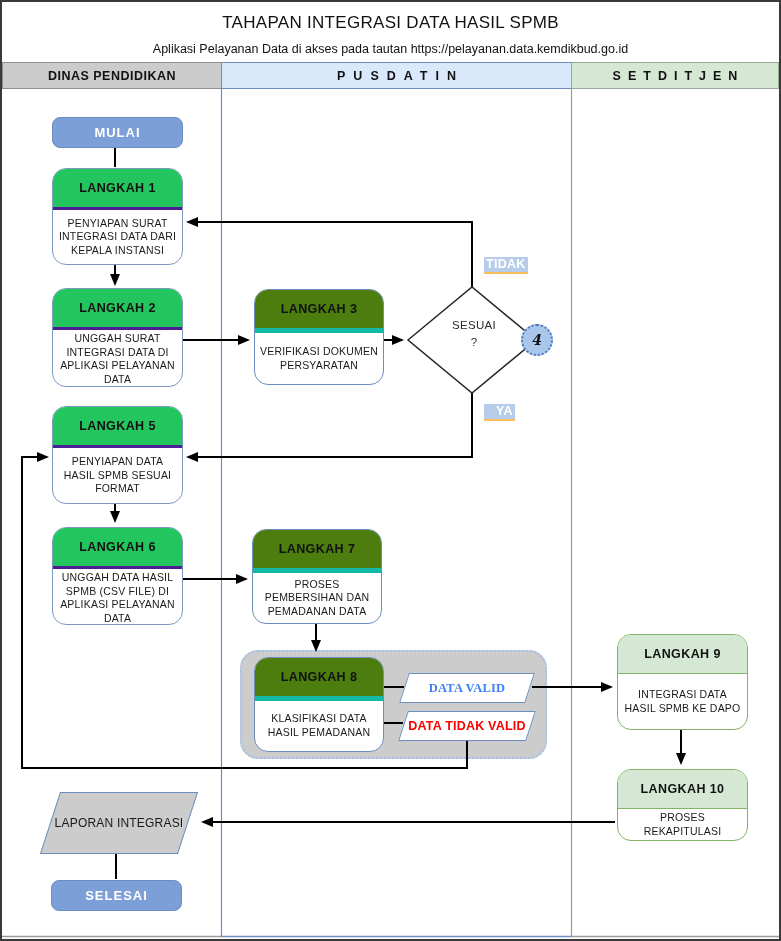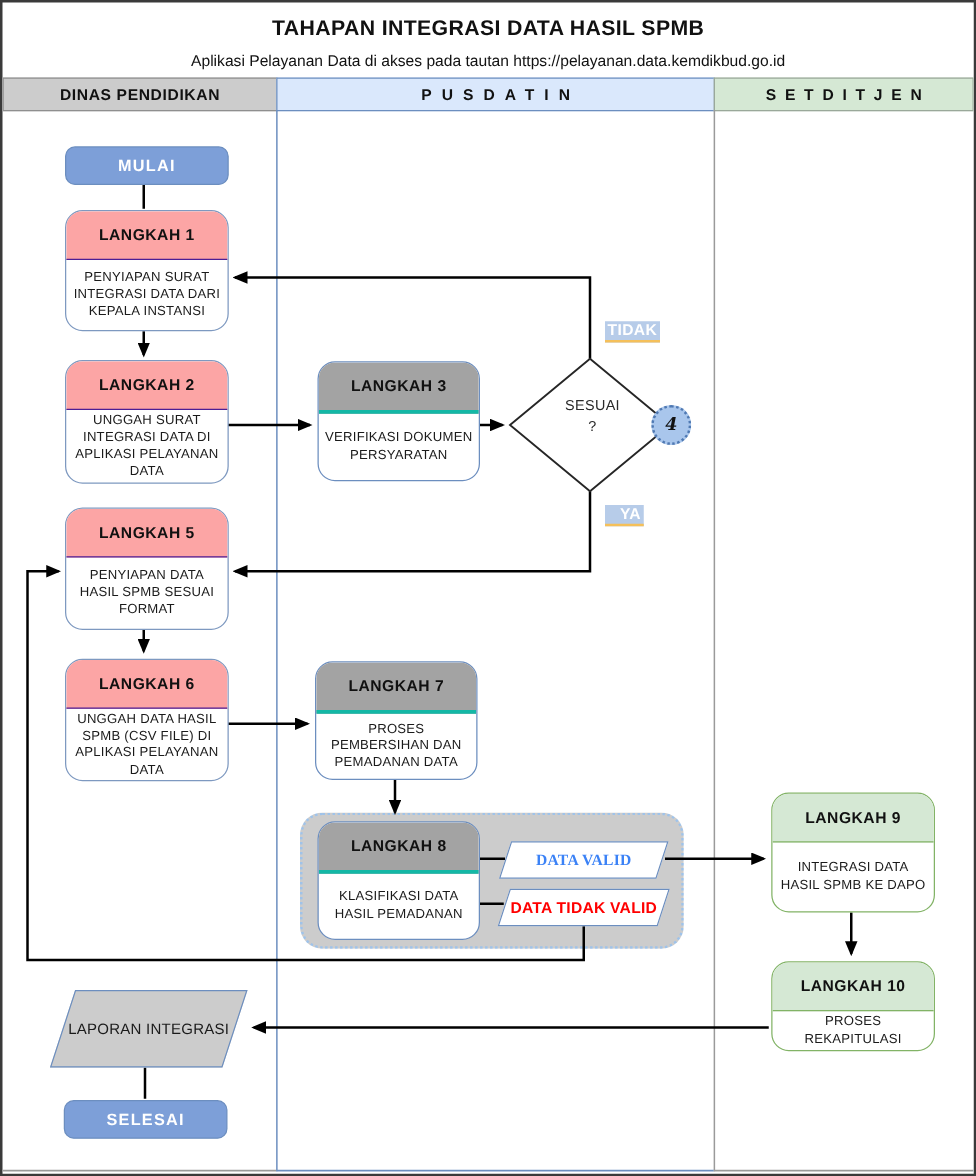--- a/index.html
+++ b/index.html
@@ -2,40 +2,40 @@
 <html><head>
 <meta charset="utf-8">
 <style>
   html,body{margin:0;padding:0;background:#fff;}
   body{font-family:"Liberation Sans","DejaVu Sans",sans-serif;}
   #page{position:relative;width:781px;height:941px;box-sizing:border-box;
         border:2px solid #3a3a3a;background:#fff;overflow:hidden;}
 
   
   .titlebar{position:absolute;left:0;top:0;width:777px;height:60px;text-align:center;}
-  .title{margin-top:11px;font-size:17px;font-weight:bold;color:#111;letter-spacing:.3px;}
+  .title{margin-top:11px;font-size:17px;font-weight:normal;color:#111;letter-spacing:.3px;}
   .subtitle{margin-top:9px;font-size:12.5px;color:#111;}
 
   
   .lanehead{position:absolute;top:60px;height:27px;box-sizing:border-box;
             display:flex;align-items:center;justify-content:center;
             font-size:12.5px;font-weight:bold;color:#111;}
   .lh1{left:0;width:220px;background:#cccccc;border:1px solid #8f8f8f;letter-spacing:.5px;}
   .lh2{left:219px;width:351px;background:#dae8fc;border:1px solid #6c8ebf;letter-spacing:8px;padding-left:8px;}
   .lh3{left:569px;width:208px;background:#d5e8d4;border:1px solid #9aa89a;letter-spacing:7px;padding-left:7px;}
 
   
   .step{position:absolute;box-sizing:border-box;border-radius:14px;background:#fff;
         display:flex;flex-direction:column;z-index:3;overflow:hidden;}
   .step-head{height:38px;flex:0 0 38px;display:flex;align-items:center;justify-content:center;
              font-weight:bold;font-size:12.5px;letter-spacing:.4px;color:#111;}
   .step-body{flex:1;display:flex;align-items:center;justify-content:center;text-align:center;
              font-size:10.5px;line-height:1.3;color:#1a1a1a;padding:2px 4px;letter-spacing:.2px;}
-  .t-gray{border:1.5px solid #7e99c0;}  .t-gray .step-head{background:#fca5a5;border-bottom:1px solid #4c1d95;}
-  .t-blue{border:1.5px solid #6c8ebf;}  .t-blue .step-head{background:#a3a3a3;border-bottom:3px solid #14b8a6;}
+  .t-gray{border:1.5px solid #7e99c0;}  .t-gray .step-head{background:#22c55e;border-bottom:3px solid #4c1d95;}
+  .t-blue{border:1.5px solid #6c8ebf;}  .t-blue .step-head{background:#4d7c0f;border-bottom:5px solid #14b8a6;}
   .t-green{border:1.5px solid #82b366;} .t-green .step-head{background:#d5e8d4;border-bottom:1px solid #82b366;}
 
   .s1{left:50px;top:166px;width:131px;height:97px;}
   .s2{left:50px;top:286px;width:131px;height:99px;}
   .s3{left:252px;top:287px;width:130px;height:96px;}
   .s5{left:50px;top:404px;width:131px;height:98px;}
   .s6{left:50px;top:525px;width:131px;height:98px;}
   .s7{left:250px;top:527px;width:130px;height:95px;}
   .s8{left:252px;top:655px;width:130px;height:95px;}
   .s9{left:615px;top:632px;width:131px;height:96px;}

